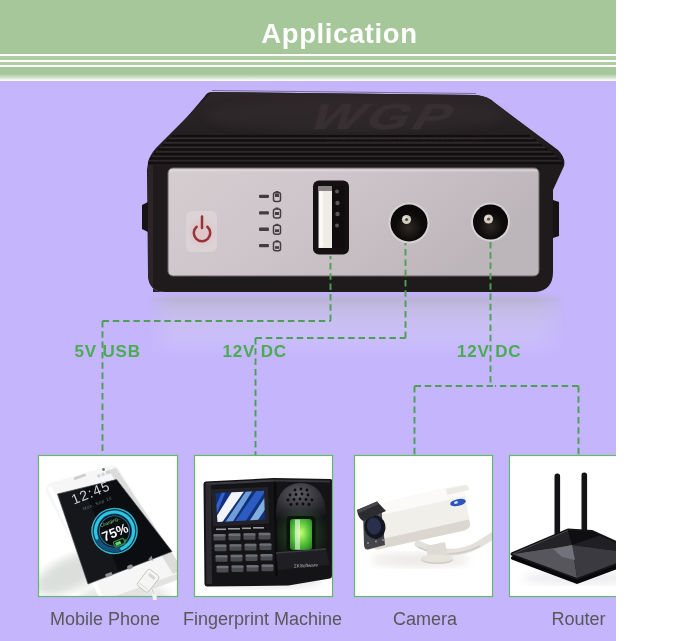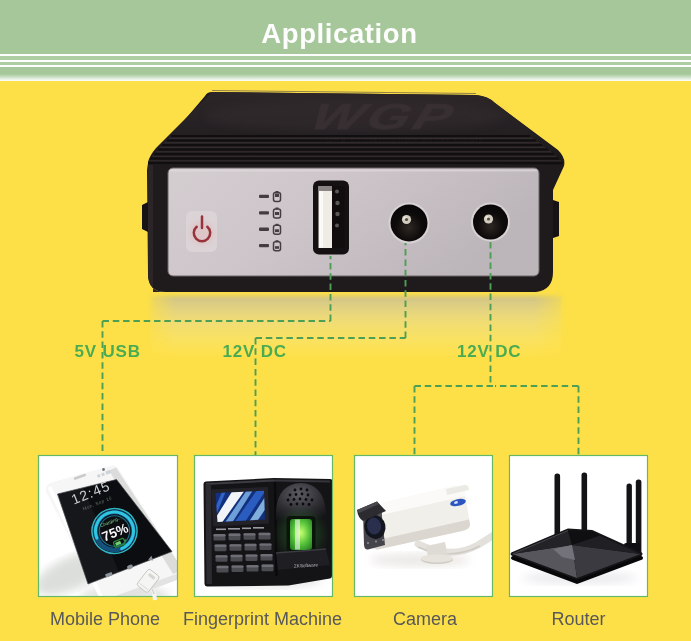--- a/index.html
+++ b/index.html
@@ -1,16 +1,16 @@
 <!DOCTYPE html>
 <html><head>
 <meta charset="utf-8">
 <style>
   html,body{margin:0;padding:0;background:#fff;}
-  #page{position:relative;width:691px;height:641px;background:#fde047;overflow:hidden;
+  #page{position:relative;width:616px;height:641px;background:#c4b5fd;overflow:hidden;
         font-family:"Liberation Sans",sans-serif;}
   .banner{position:absolute;left:0;top:0;width:691px;height:54px;background:#a5c79a;}
   .banner h1{position:absolute;left:-6px;top:21px;width:100%;margin:0;text-align:center;
              color:#fdfdfd;font-size:27.5px;font-weight:bold;line-height:25px;letter-spacing:0.6px;}
   .st{position:absolute;left:0;width:691px;}
 </style>
 </head>
 <body>
 <div id="page">
   <div class="banner">

